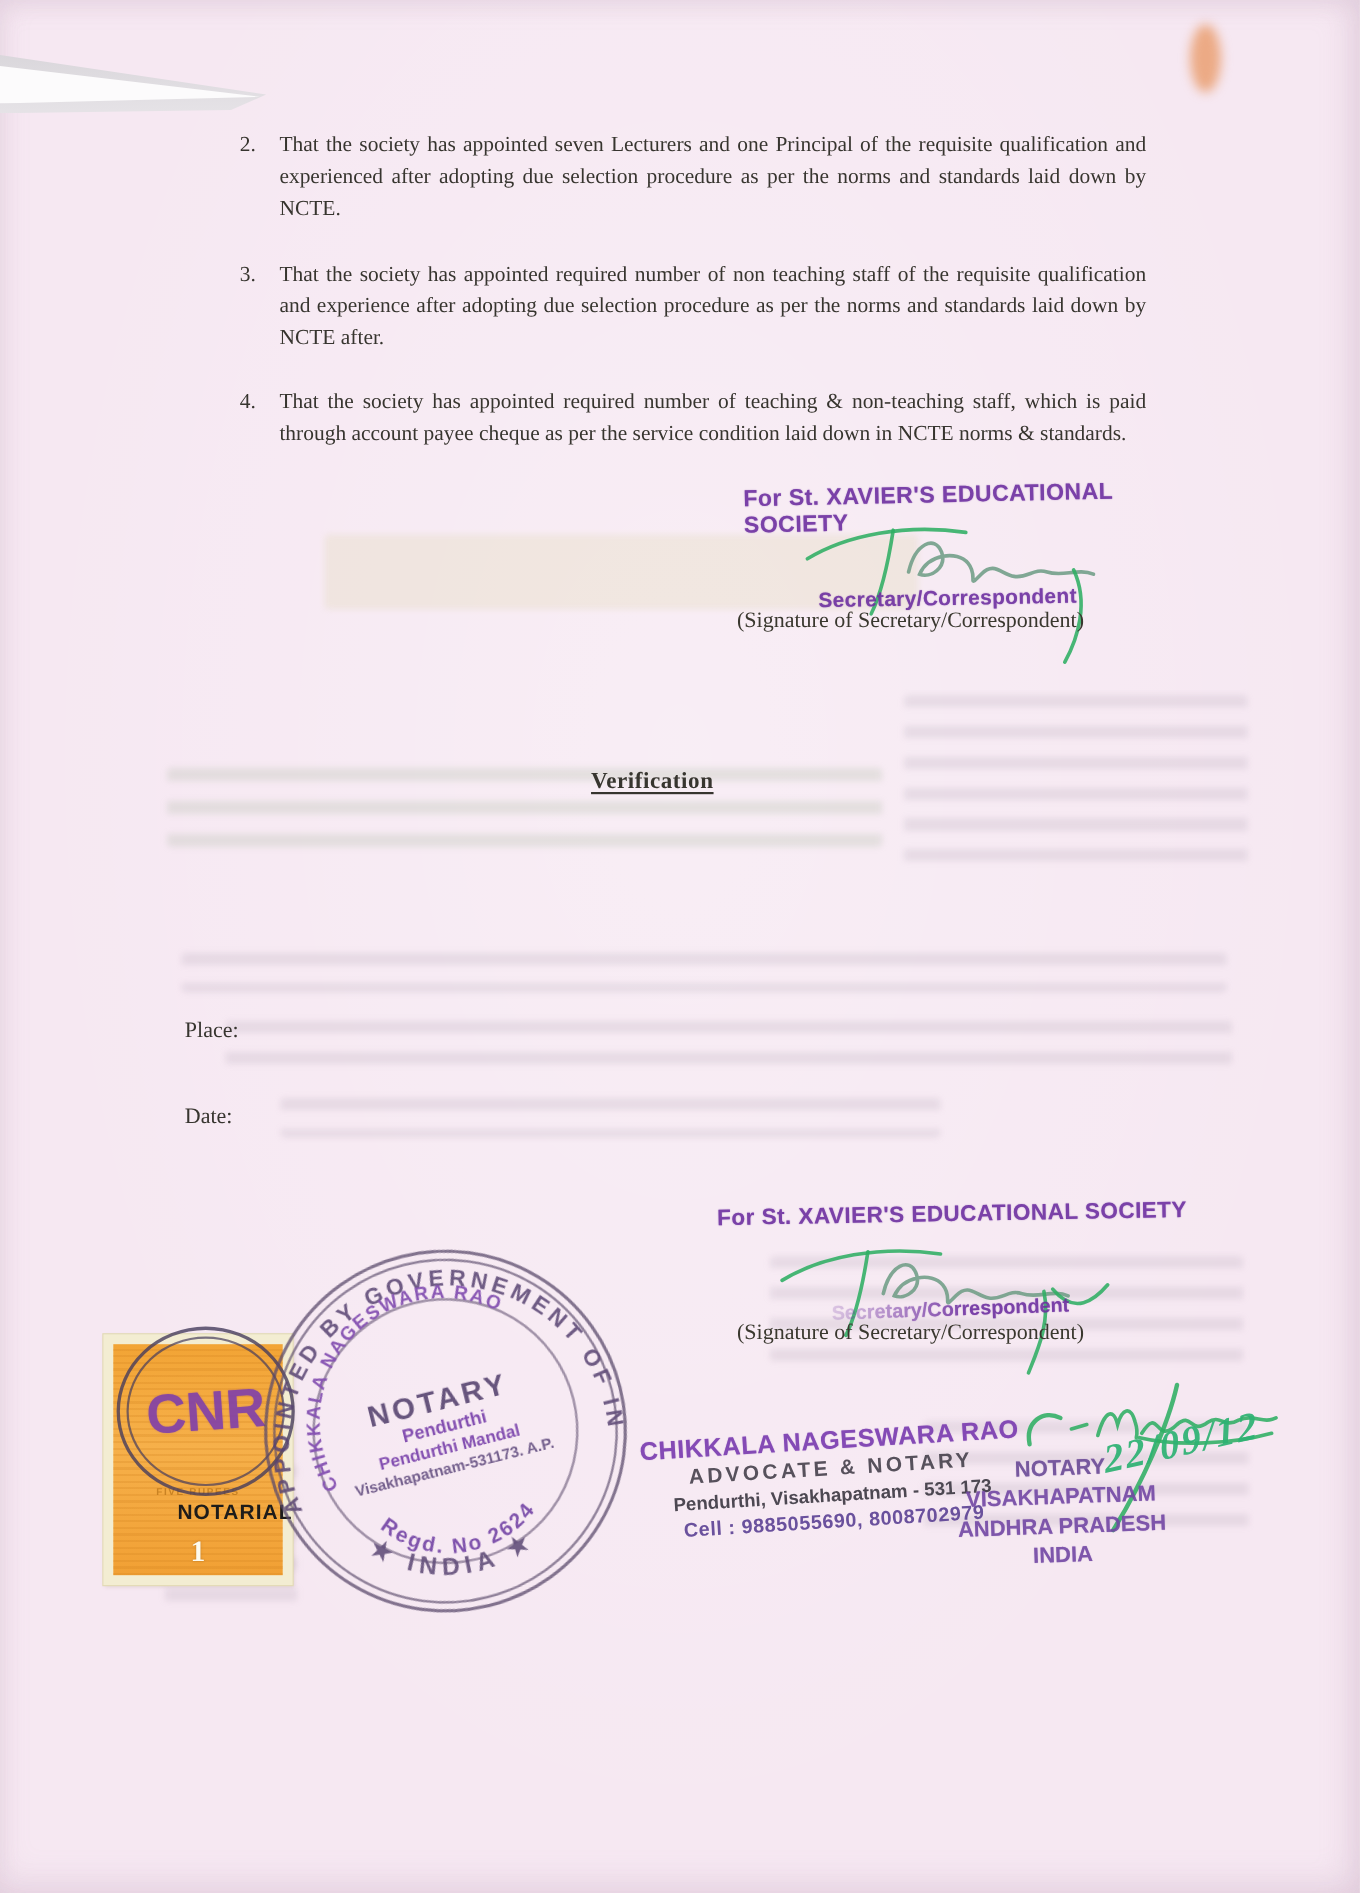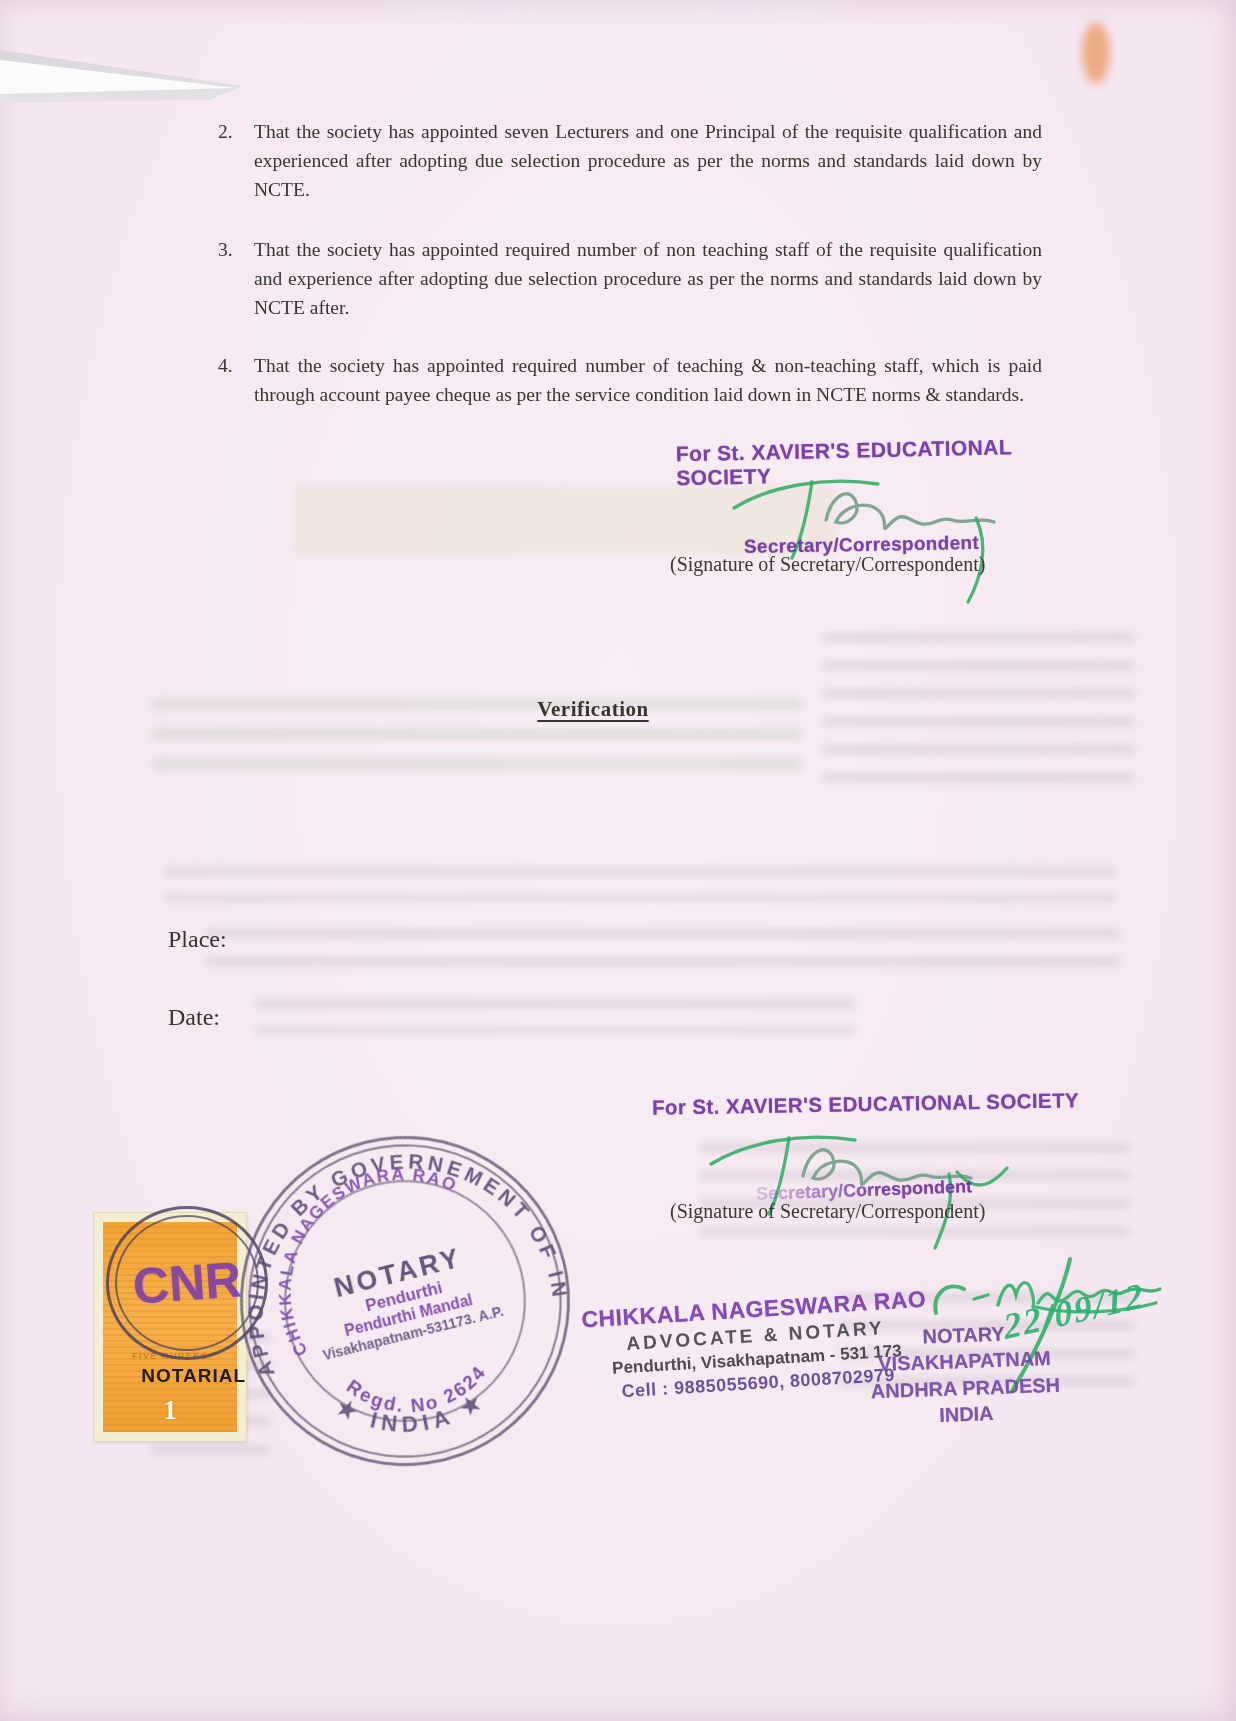--- a/index.html
+++ b/index.html
@@ -24,21 +24,21 @@
     clip-path:polygon(0 60px,236px 88px,0 94px);
     background:#fcfbfc;}
   .smudge{position:absolute;border-radius:50%;filter:blur(5px);}
 
   
   .doc-item{position:absolute;left:218px;width:824px;display:flex;
     font-size:19.5px;line-height:1.48;}
   .doc-item .num{width:36px;flex:0 0 36px;}
   .doc-item .txt{flex:1;text-align:justify;}
 
-  .serif-line{position:absolute;font-size:24px;}
+  .serif-line{position:absolute;font-size:20px;}
 
   
   .stamp-purple{position:absolute;font-family:"Liberation Sans",sans-serif;
     font-weight:800;color:#6d2fa0;opacity:.9;
     text-shadow:0 0 1.2px rgba(109,47,160,.65);}
   .society-stamp-1{left:676px;top:438px;width:410px;font-size:21px;letter-spacing:.4px;transform:rotate(-1.2deg);}
   .society-stamp-2{left:652px;top:1092px;width:430px;font-size:20.5px;letter-spacing:.4px;transform:rotate(-1deg);}
   .designation-1{left:744px;top:534px;font-size:19px;letter-spacing:.3px;transform:rotate(-1deg);}
   .designation-2{left:756px;top:1180px;font-size:18px;transform:rotate(-2deg);
     -webkit-mask-image:linear-gradient(90deg,rgba(0,0,0,.22),#000 58%);
@@ -55,21 +55,21 @@
   .sig{position:absolute;overflow:visible;}
   .sig path{fill:none;stroke:#2fae63;stroke-width:3.3;stroke-linecap:round;opacity:.88;}
   .sig path.alt{stroke:#6f9d86;}
 
   
   .green-date{position:absolute;left:1002px;top:1290px;
     font-family:"Liberation Serif",serif;font-style:italic;font-weight:bold;
     font-size:36px;color:#2db273;transform:rotate(-13deg) skewX(-6deg);letter-spacing:2px;opacity:.92;}
 
   
-  .revenue{position:absolute;left:94px;top:1213px;width:152px;height:228px;
+  .revenue{position:absolute;left:94px;top:1213px;width:172px;height:228px;
     background:#f3edd2;box-shadow:0 0 0 1px #e2dab4, 1px 2px 4px rgba(120,90,60,.18);}
   .revenue .inner{position:absolute;left:9px;top:9px;right:9px;bottom:9px;
     background:
       repeating-linear-gradient(0deg, rgba(210,130,30,.25) 0 2px, rgba(0,0,0,0) 2px 6px),
       linear-gradient(180deg,#f2a435,#f6b04a 45%,#f1a034);}
   .revenue .five{position:absolute;left:0;right:0;top:138px;text-align:center;
     font-family:"Liberation Sans",sans-serif;font-size:9px;letter-spacing:1.5px;
     color:#c07a1c;font-weight:bold;opacity:.8;}
   .revenue .label{position:absolute;left:0;right:0;top:152px;text-align:right;
     font-family:"Liberation Sans",sans-serif;font-size:19px;font-weight:800;

